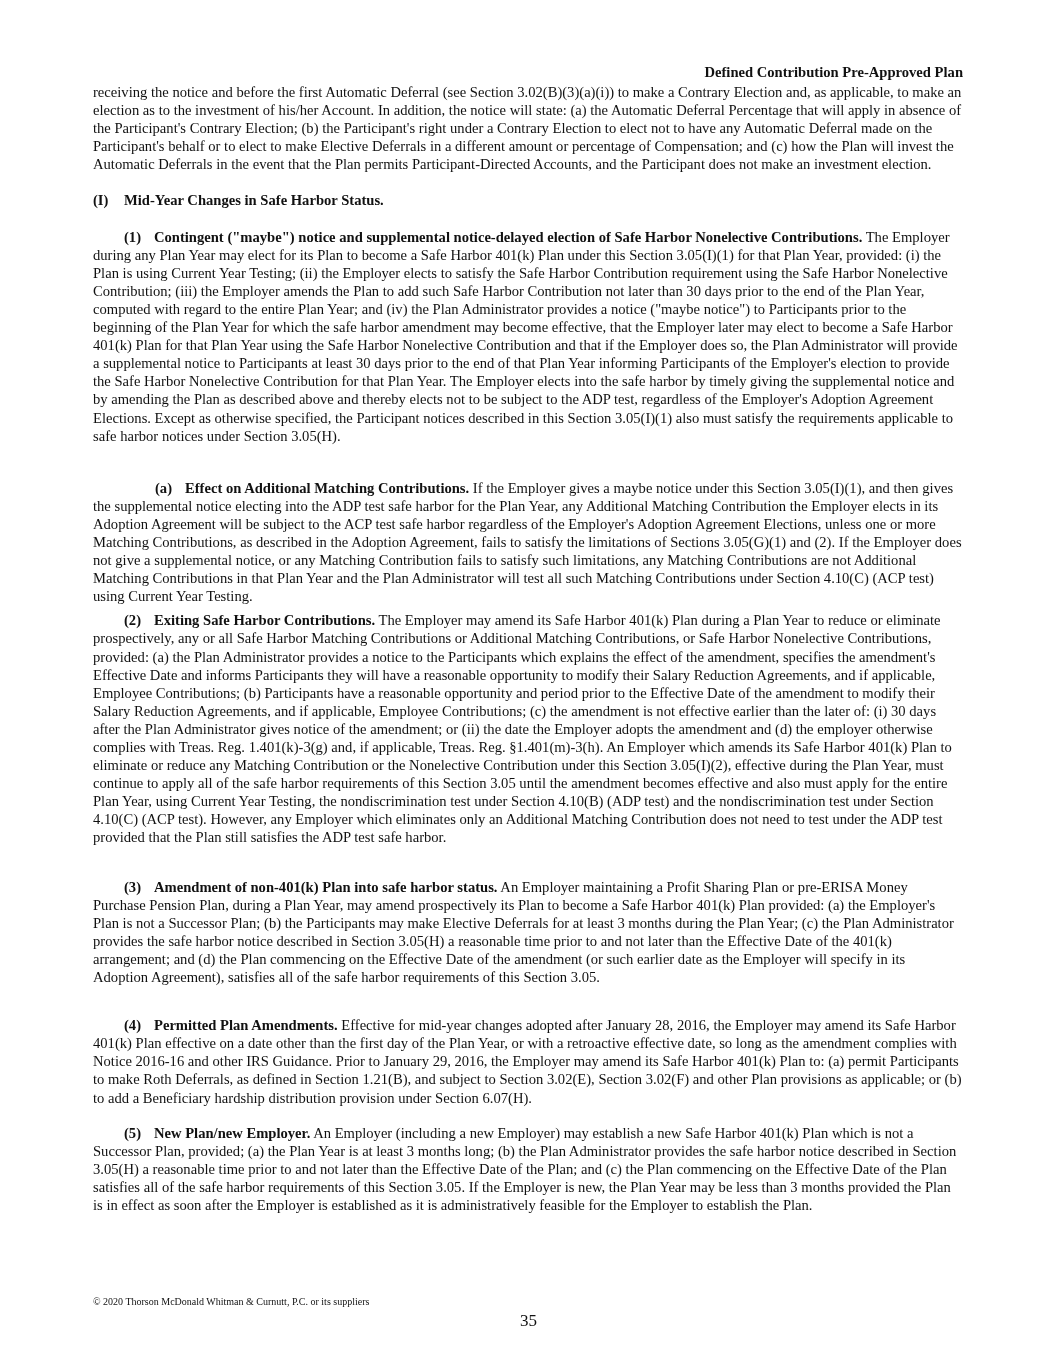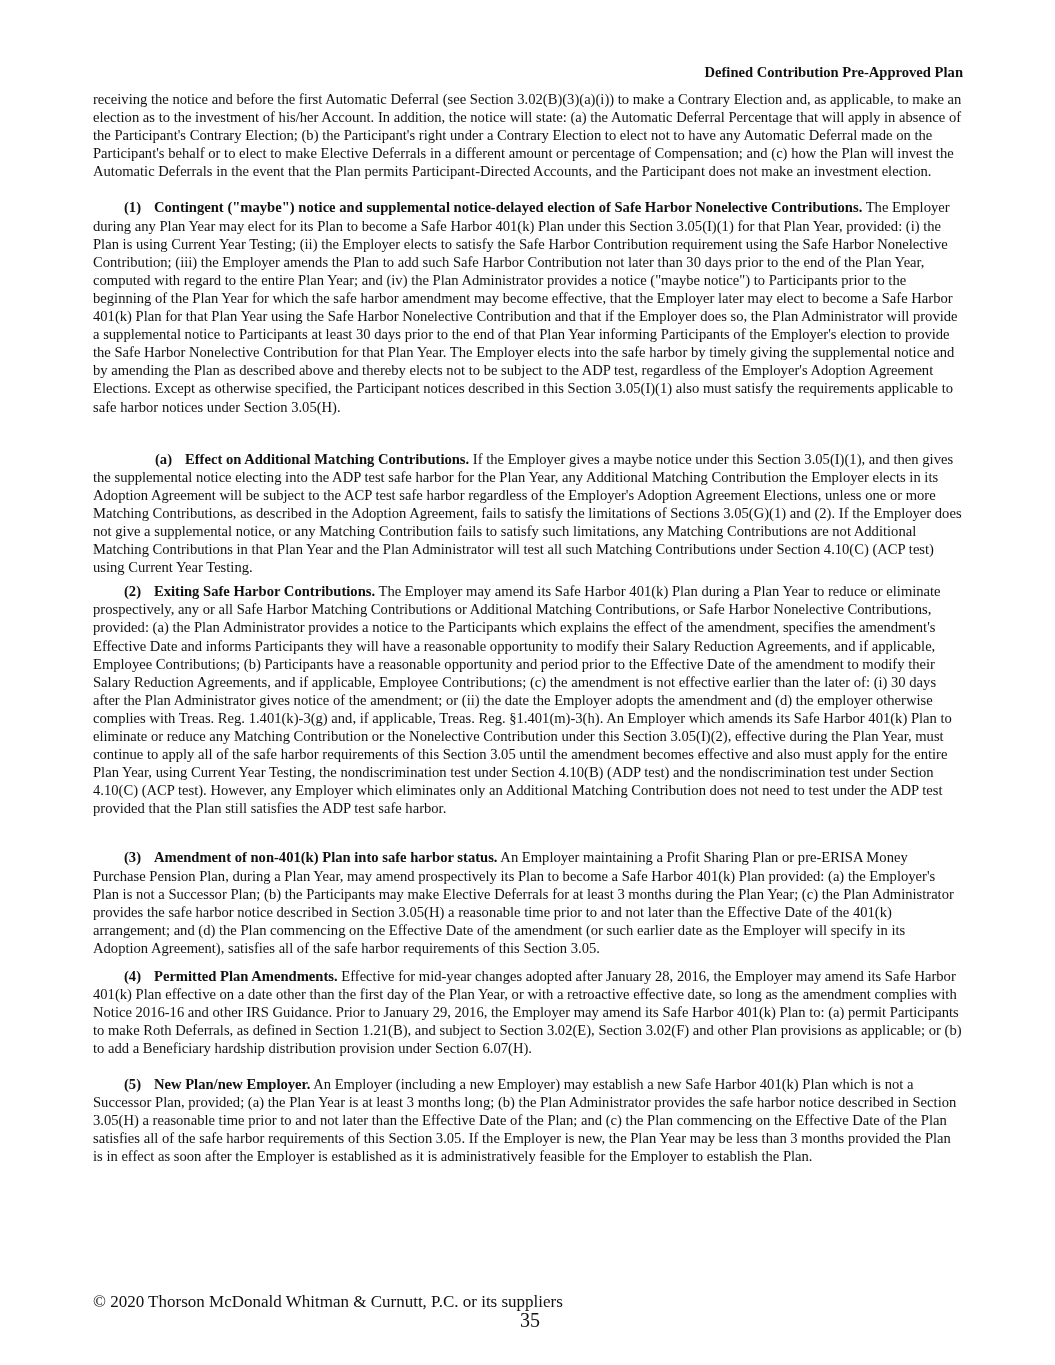--- a/index.html
+++ b/index.html
@@ -21,81 +21,84 @@
     position: absolute;
     top: 64px;
     right: 0;
     font-weight: bold;
     font-size: 14.6px;
     line-height: 17px;
     white-space: nowrap;
   }
   .body-text {
     position: absolute;
-    top: 90px;
+    top: 83px;
     left: 0;
     width: 870px;
   }
   p {
     margin: 0;
     font-size: 14.6px;
     line-height: 18.1px;
     text-align: left;
   }
   p + p { margin-top: 17px; }
   .b { font-weight: bold; }
   .lvl1 { text-indent: 31px; }
   .lvl2 { text-indent: 62px; }
   .num { display: inline-block; min-width: 30px; font-weight: bold; text-indent: 0; }
   .num-first { display: inline-block; min-width: 31px; font-weight: bold; }
   .footer {
     position: absolute;
     top: 1293px;
     left: 0;
-    font-size: 17px;
+    font-size: 10px;
     line-height: 17px;
     white-space: nowrap;
   }
   .page-number {
     position: absolute;
     top: 1312px;
     left: 427px;
-    font-size: 20px;
+    font-size: 17px;
     line-height: 17px;
   }
 </style>
 </head>
 <body>
 
 <div class="page">
 
   <div class="header">Defined Contribution Pre-Approved Plan</div>
 
   <div class="body-text">
 
     <p>receiving the notice and before the first Automatic Deferral (see Section 3.02(B)(3)(a)(i)) to make a Contrary Election and, as applicable, to make an election as to the investment of his/her Account. In addition, the notice will state: (a) the Automatic Deferral Percentage that will apply in absence of the Participant's Contrary Election; (b) the Participant's right under a Contrary Election to elect not to have any Automatic Deferral made on the Participant's behalf or to elect to make Elective Deferrals in a different amount or percentage of Compensation; and (c) how the Plan will invest the Automatic Deferrals in the event that the Plan permits Participant-Directed Accounts, and the Participant does not make an investment election.</p>
 
+    <p style="margin-top:18px;">
+      <span class="num-first">(I)</span><span class="b">Mid-Year Changes in Safe Harbor Status.</span>
+    </p>
 
     <p class="lvl1" style="margin-top:18px;">
       <span class="num">(1)</span><span class="b">Contingent ("maybe") notice and supplemental notice-delayed election of Safe Harbor Nonelective Contributions.</span><span> The Employer during any Plan Year may elect for its Plan to become a Safe Harbor 401(k) Plan under this Section 3.05(I)(1) for that Plan Year, provided: (i) the Plan is using Current Year Testing; (ii) the Employer elects to satisfy the Safe Harbor Contribution requirement using the Safe Harbor Nonelective Contribution; (iii) the Employer amends the Plan to add such Safe Harbor Contribution not later than 30 days prior to the end of the Plan Year, computed with regard to the entire Plan Year; and (iv) the Plan Administrator provides a notice ("maybe notice") to Participants prior to the beginning of the Plan Year for which the safe harbor amendment may become effective, that the Employer later may elect to become a Safe Harbor 401(k) Plan for that Plan Year using the Safe Harbor Nonelective Contribution and that if the Employer does so, the Plan Administrator will provide a supplemental notice to Participants at least 30 days prior to the end of that Plan Year informing Participants of the Employer's election to provide the Safe Harbor Nonelective Contribution for that Plan Year. The Employer elects into the safe harbor by timely giving the supplemental notice and by amending the Plan as described above and thereby elects not to be subject to the ADP test, regardless of the Employer's Adoption Agreement Elections. Except as otherwise specified, the Participant notices described in this Section 3.05(I)(1) also must satisfy the requirements applicable to safe harbor notices under Section 3.05(H).</span>
     </p>
 
     <p class="lvl2" style="margin-top:34px;">
       <span class="num">(a)</span><span class="b">Effect on Additional Matching Contributions.</span><span> If the Employer gives a maybe notice under this Section 3.05(I)(1), and then gives the supplemental notice electing into the ADP test safe harbor for the Plan Year, any Additional Matching Contribution the Employer elects in its Adoption Agreement will be subject to the ACP test safe harbor regardless of the Employer's Adoption Agreement Elections, unless one or more Matching Contributions, as described in the Adoption Agreement, fails to satisfy the limitations of Sections 3.05(G)(1) and (2). If the Employer does not give a supplemental notice, or any Matching Contribution fails to satisfy such limitations, any Matching Contributions are not Additional Matching Contributions in that Plan Year and the Plan Administrator will test all such Matching Contributions under Section 4.10(C) (ACP test) using Current Year Testing.</span>
     </p>
 
     <p class="lvl1" style="margin-top:6px;">
       <span class="num">(2)</span><span class="b">Exiting Safe Harbor Contributions.</span><span> The Employer may amend its Safe Harbor 401(k) Plan during a Plan Year to reduce or eliminate prospectively, any or all Safe Harbor Matching Contributions or Additional Matching Contributions, or Safe Harbor Nonelective Contributions, provided: (a) the Plan Administrator provides a notice to the Participants which explains the effect of the amendment, specifies the amendment's Effective Date and informs Participants they will have a reasonable opportunity to modify their Salary Reduction Agreements, and if applicable, Employee Contributions; (b) Participants have a reasonable opportunity and period prior to the Effective Date of the amendment to modify their Salary Reduction Agreements, and if applicable, Employee Contributions; (c) the amendment is not effective earlier than the later of: (i) 30 days after the Plan Administrator gives notice of the amendment; or (ii) the date the Employer adopts the amendment and (d) the employer otherwise complies with Treas. Reg. 1.401(k)-3(g) and, if applicable, Treas. Reg. §1.401(m)-3(h). An Employer which amends its Safe Harbor 401(k) Plan to eliminate or reduce any Matching Contribution or the Nonelective Contribution under this Section 3.05(I)(2), effective during the Plan Year, must continue to apply all of the safe harbor requirements of this Section 3.05 until the amendment becomes effective and also must apply for the entire Plan Year, using Current Year Testing, the nondiscrimination test under Section 4.10(B) (ADP test) and the nondiscrimination test under Section 4.10(C) (ACP test). However, any Employer which eliminates only an Additional Matching Contribution does not need to test under the ADP test provided that the Plan still satisfies the ADP test safe harbor.</span>
     </p>
 
     <p class="lvl1" style="margin-top:31px;">
       <span class="num">(3)</span><span class="b">Amendment of non-401(k) Plan into safe harbor status.</span><span> An Employer maintaining a Profit Sharing Plan or pre-ERISA Money Purchase Pension Plan, during a Plan Year, may amend prospectively its Plan to become a Safe Harbor 401(k) Plan provided: (a) the Employer's Plan is not a Successor Plan; (b) the Participants may make Elective Deferrals for at least 3 months during the Plan Year; (c) the Plan Administrator provides the safe harbor notice described in Section 3.05(H) a reasonable time prior to and not later than the Effective Date of the 401(k) arrangement; and (d) the Plan commencing on the Effective Date of the amendment (or such earlier date as the Employer will specify in its Adoption Agreement), satisfies all of the safe harbor requirements of this Section 3.05.</span>
     </p>
 
-    <p class="lvl1" style="margin-top:10px;">
+    <p class="lvl1" style="margin-top:30px;">
       <span class="num">(4)</span><span class="b">Permitted Plan Amendments.</span><span> Effective for mid-year changes adopted after January 28, 2016, the Employer may amend its Safe Harbor 401(k) Plan effective on a date other than the first day of the Plan Year, or with a retroactive effective date, so long as the amendment complies with Notice 2016-16 and other IRS Guidance. Prior to January 29, 2016, the Employer may amend its Safe Harbor 401(k) Plan to: (a) permit Participants to make Roth Deferrals, as defined in Section 1.21(B), and subject to Section 3.02(E), Section 3.02(F) and other Plan provisions as applicable; or (b) to add a Beneficiary hardship distribution provision under Section 6.07(H).</span>
     </p>
 
     <p class="lvl1" style="">
       <span class="num">(5)</span><span class="b">New Plan/new Employer.</span><span> An Employer (including a new Employer) may establish a new Safe Harbor 401(k) Plan which is not a Successor Plan, provided; (a) the Plan Year is at least 3 months long; (b) the Plan Administrator provides the safe harbor notice described in Section 3.05(H) a reasonable time prior to and not later than the Effective Date of the Plan; and (c) the Plan commencing on the Effective Date of the Plan satisfies all of the safe harbor requirements of this Section 3.05. If the Employer is new, the Plan Year may be less than 3 months provided the Plan is in effect as soon after the Employer is established as it is administratively feasible for the Employer to establish the Plan.</span>
     </p>
 
   </div>
 
   <div class="footer">© 2020 Thorson McDonald Whitman &amp; Curnutt, P.C. or its suppliers</div>

